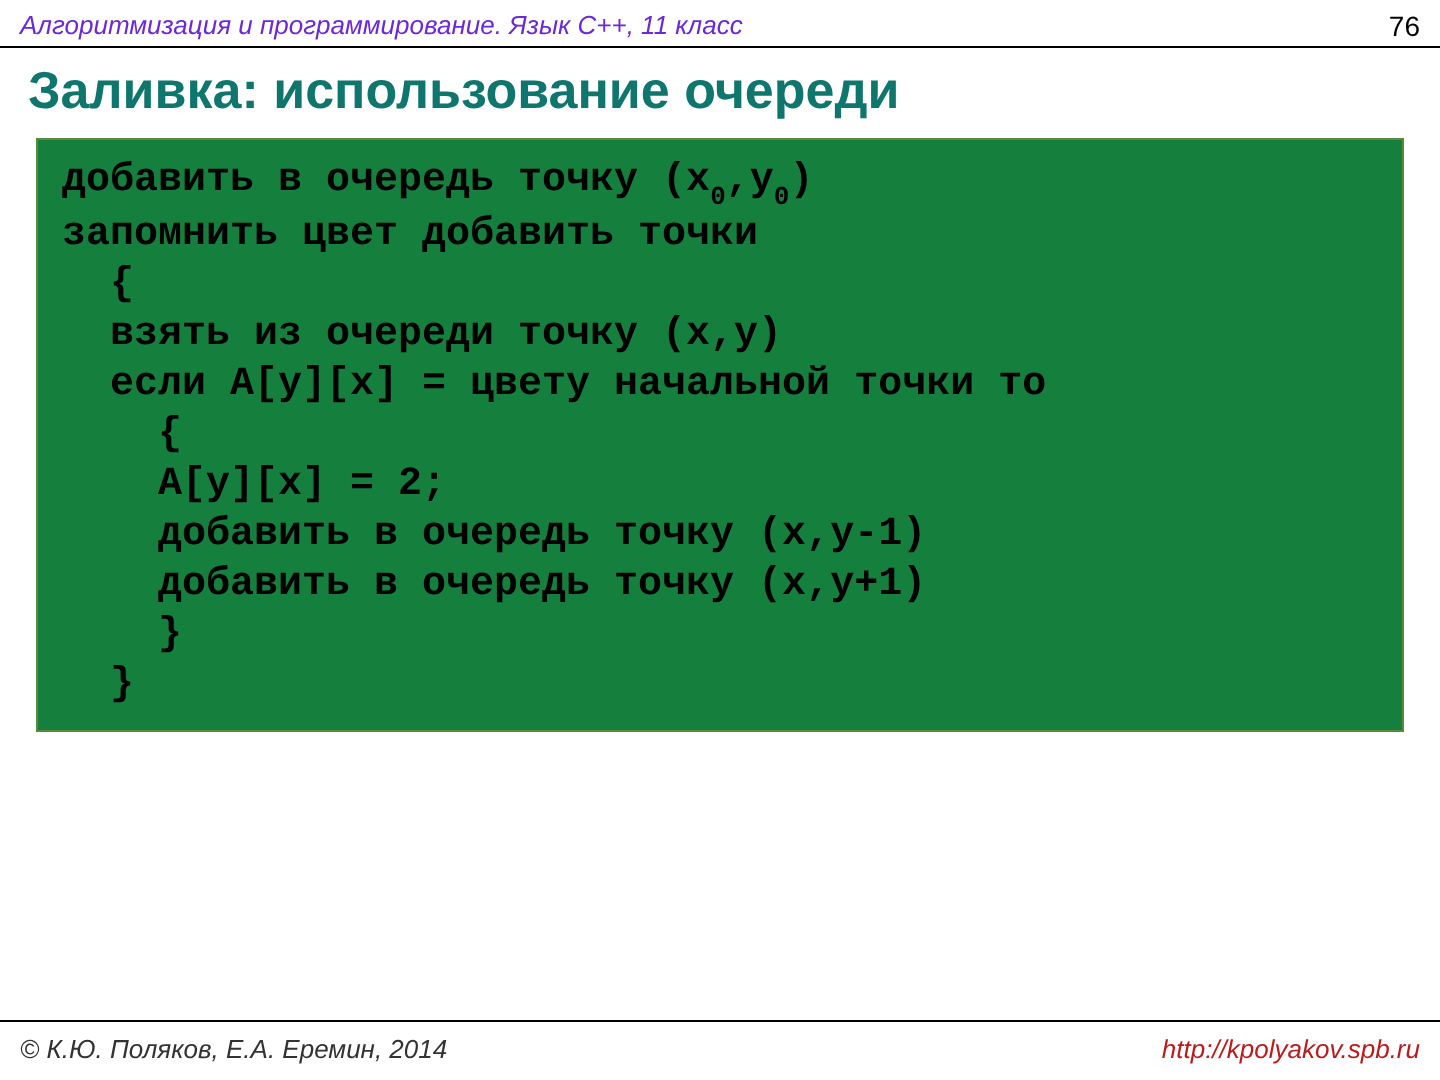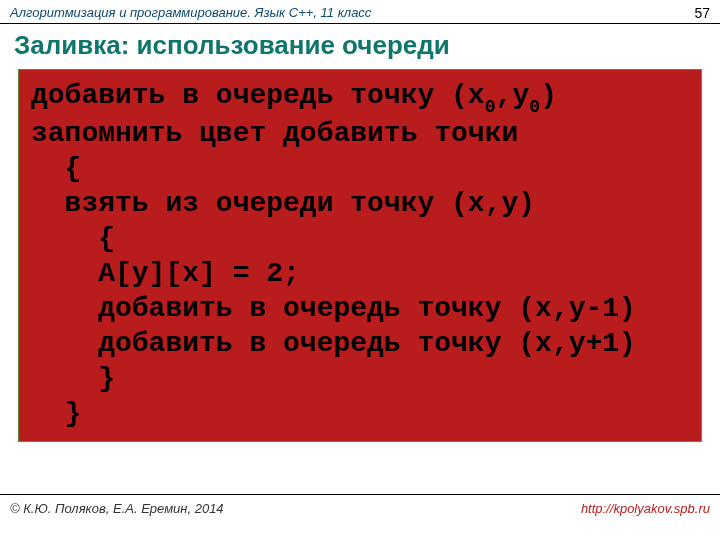--- a/index.html
+++ b/index.html
@@ -15,77 +15,78 @@
     display: flex;
     justify-content: space-between;
     align-items: center;
     padding: 4px 10px 2px 10px;
     border-bottom: 1px solid #000;
     height: 24px;
   }
   .header-left {
     font-style: italic;
     font-size: 13px;
-    color: #0c4a6e;
+    color: #6d28d9;
   }
   .header-right {
     font-size: 14px;
     color: #000;
     font-weight: normal;
   }
   .title {
     font-size: 26px;
     font-weight: bold;
     padding: 6px 10px 8px 14px;
     color: #0f766e;
   }
   .code-box {
     margin: 0 18px;
     border: 1px solid #5a8a3a;
-    background: #b91c1c;
+    background: #15803d;
     padding: 8px 12px 10px 12px;
     font-family: "Courier New", monospace;
-    font-size: 28px;
+    font-size: 20px;
     font-weight: bold;
     line-height: 1.25;
     color: #000;
   }
   .code-line { white-space: pre; }
   .sub { font-size: 0.65em; vertical-align: sub; position: relative; top: 2px; }
   .footer {
     position: absolute;
     bottom: 0;
     left: 0;
     right: 0;
     border-top: 1px solid #000;
     display: flex;
     justify-content: space-between;
-    padding: 6px 10px 24px 10px;
+    padding: 6px 10px 8px 10px;
     font-style: italic;
     font-size: 13px;
     color: #333;
     text-align: center;
   }
   .footer-right { color: #b91c1c; }
 </style>
 </head>
 <body>
 
 <div class="header-bar">
   <div class="header-left">Алгоритмизация и программирование. Язык C++, 11 класс</div>
-  <div class="header-right">57</div>
+  <div class="header-right">76</div>
 </div>
 
 <div class="title">Заливка: использование очереди</div>
 
 <div class="code-box">
   <div class="code-line"><span>добавить в очередь точку (x</span><span class="sub">0</span><span>,y</span><span class="sub">0</span><span>)</span></div>
   <div class="code-line">запомнить цвет добавить точки</div>
   <div class="code-line">  {</div>
   <div class="code-line">  взять из очереди точку (x,y)</div>
+  <div class="code-line">  если A[y][x] = цвету начальной точки то</div>
   <div class="code-line">    {</div>
   <div class="code-line">    A[y][x] = 2;</div>
   <div class="code-line">    добавить в очередь точку (x,y-1)</div>
   <div class="code-line">    добавить в очередь точку (x,y+1)</div>
   <div class="code-line">    }</div>
   <div class="code-line">  }</div>
 </div>
 
 <div class="footer">
   <div>© К.Ю. Поляков, Е.А. Еремин, 2014</div>

